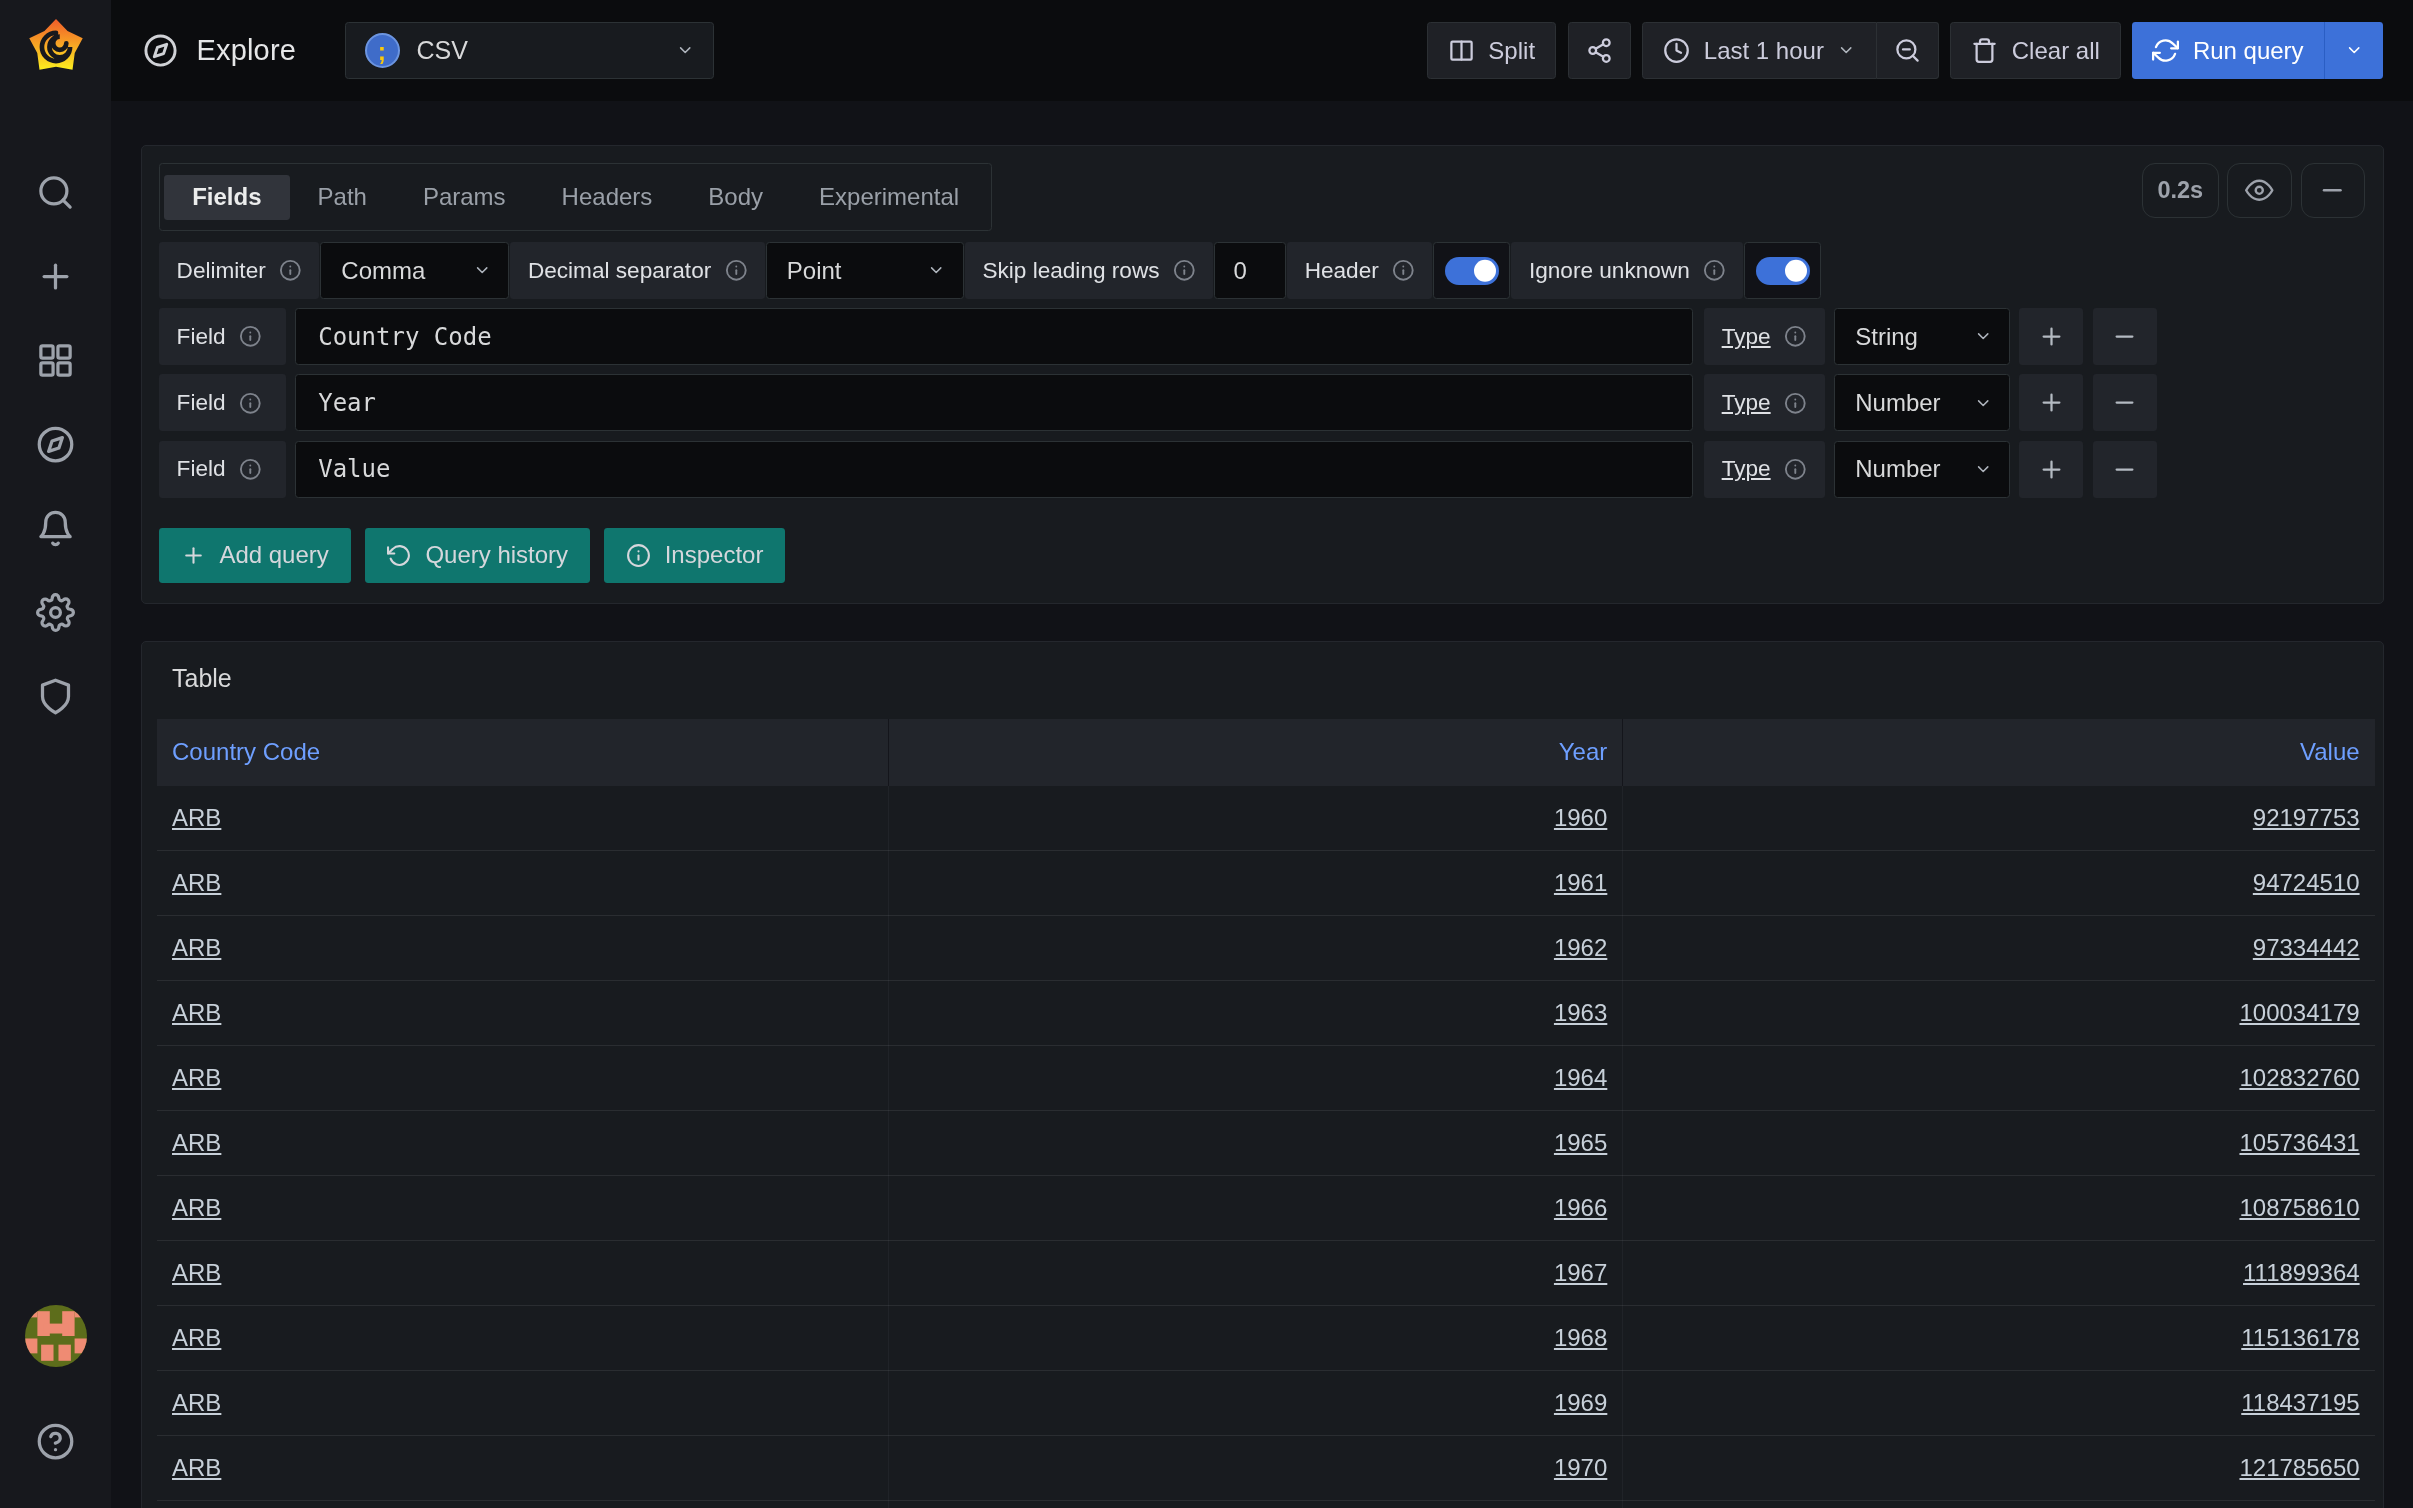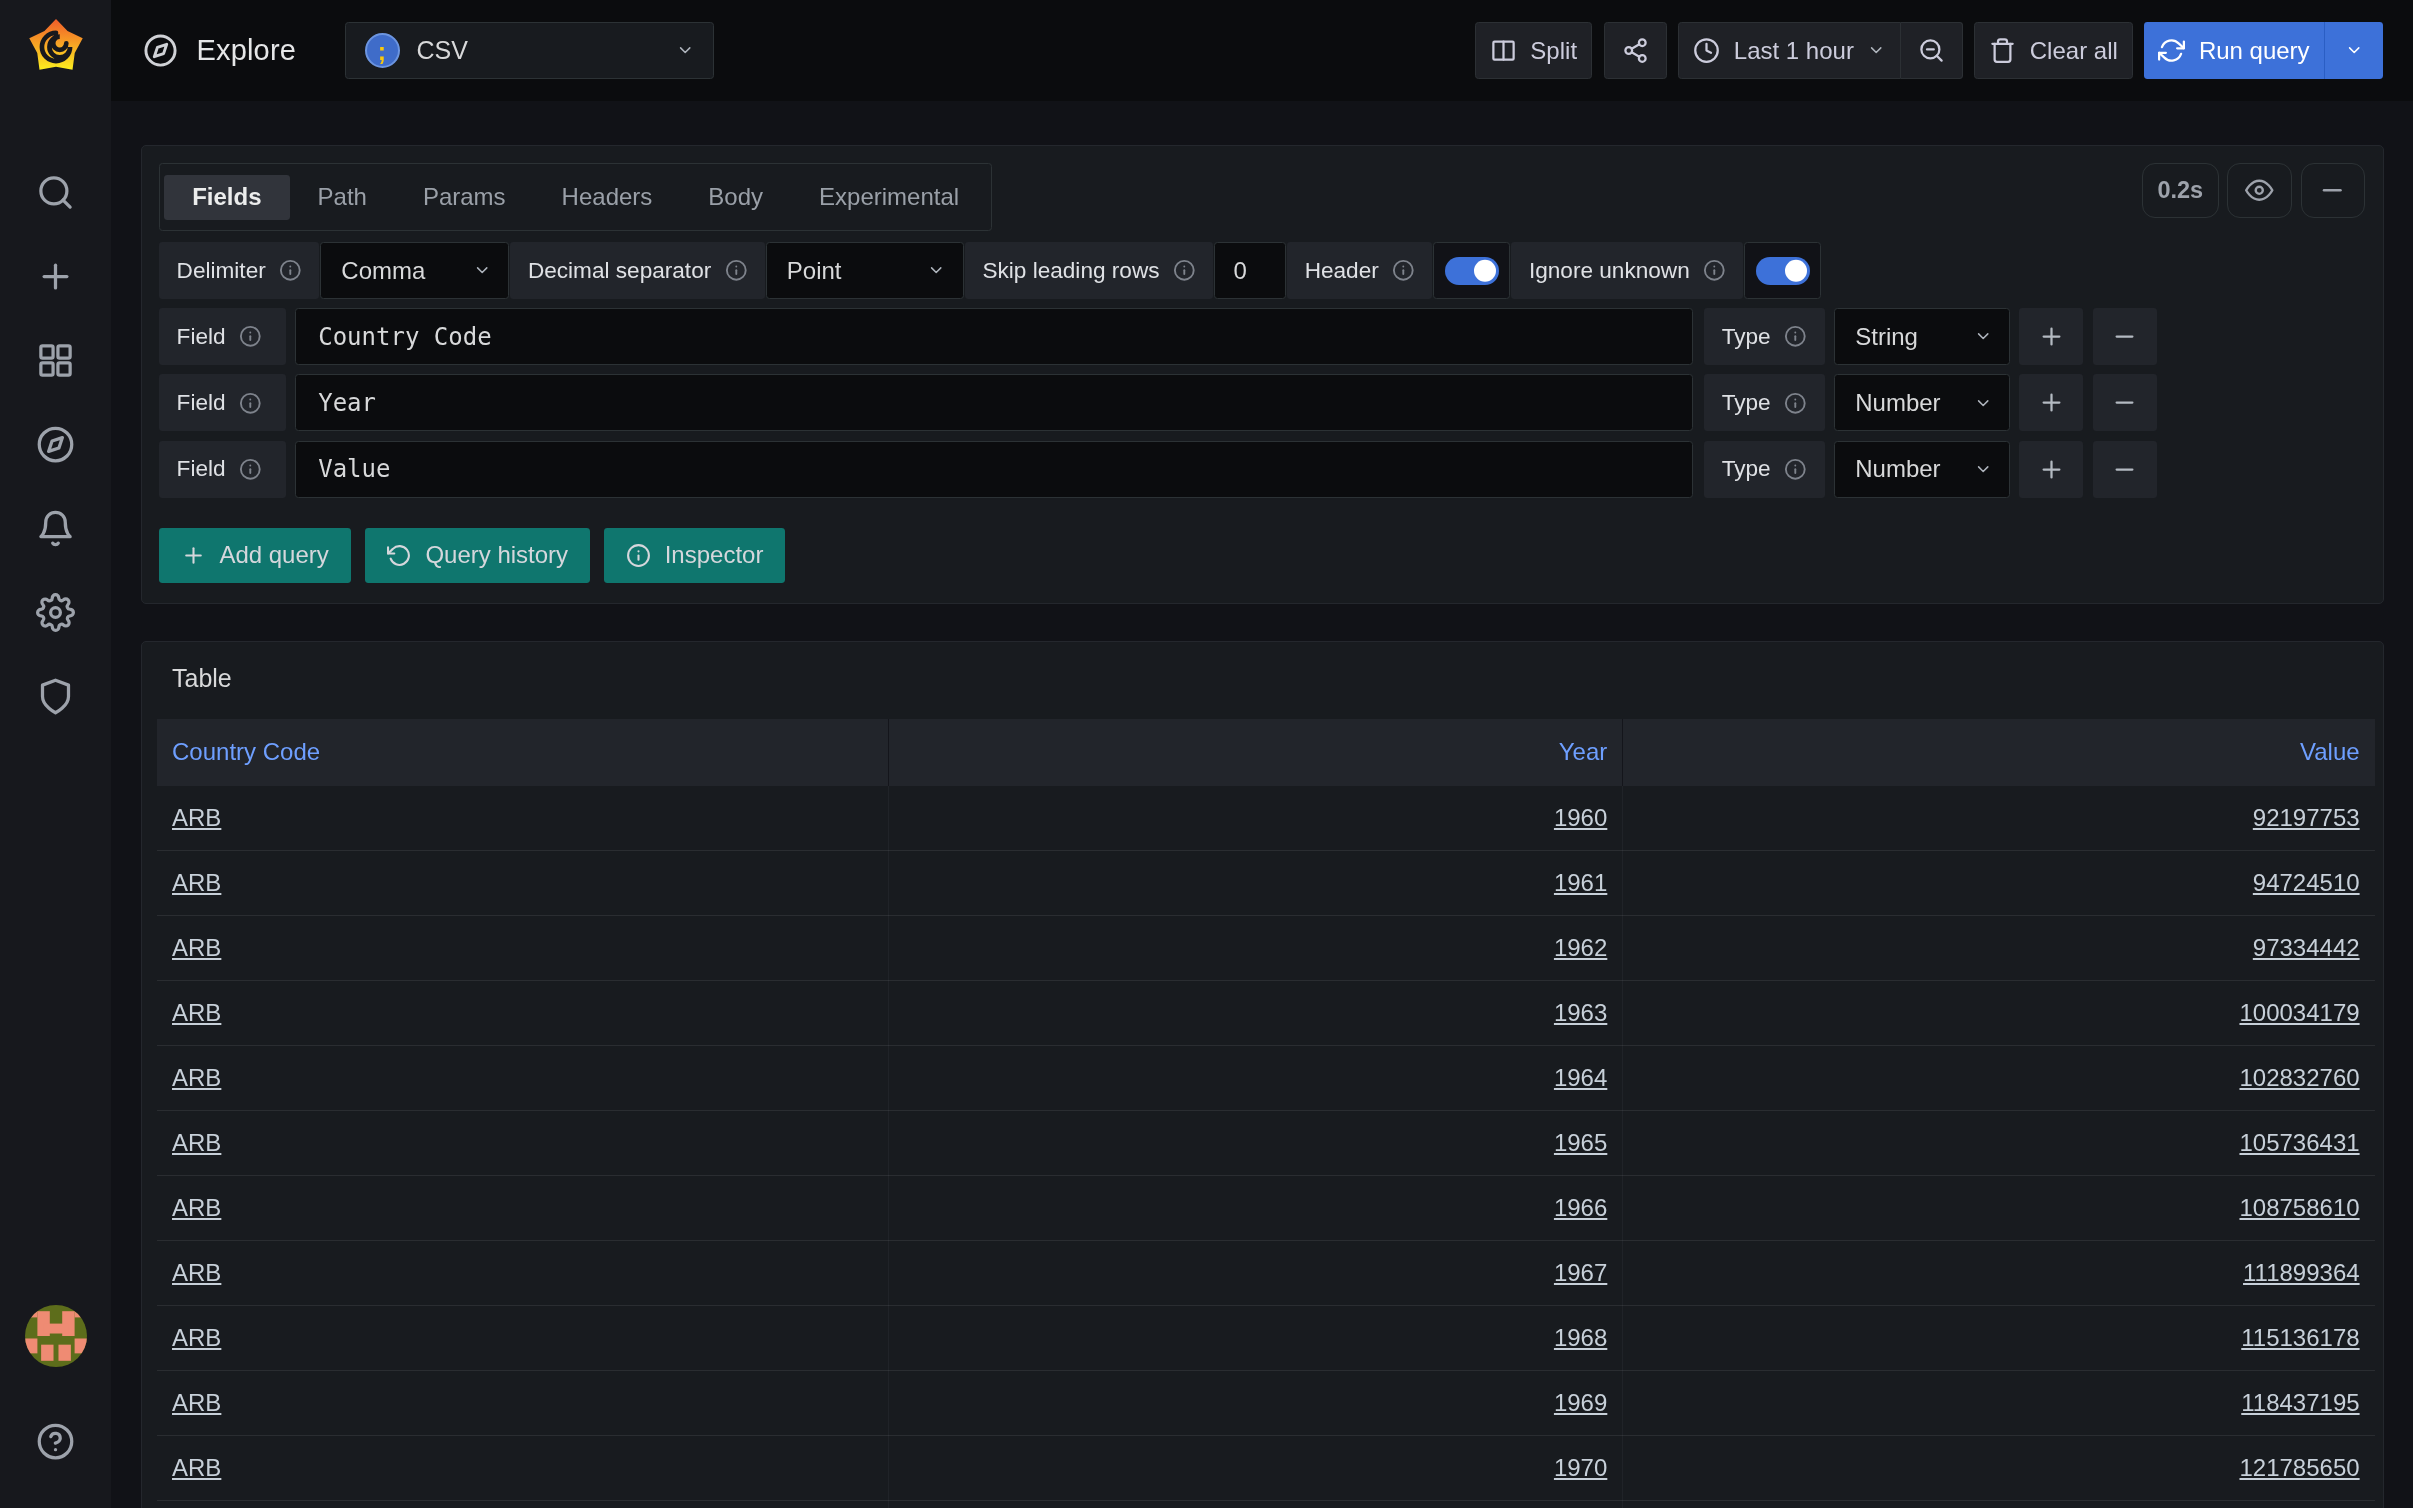--- a/index.html
+++ b/index.html
@@ -28,21 +28,21 @@
   .explore-ic svg { width:35px; height:35px; }
   .page-title { font-size:29px; font-weight:500; color:#e6e7e8; letter-spacing:0.2px; }
   .ds-picker { margin-left:49px; width:369px; height:57px; background:#181b1f; border:0.8px solid #2c3235;
     border-radius:3.4px; display:flex; align-items:center; padding:0 18.4px; cursor:pointer; }
   .ds-logo { width:35px; height:35px; border-radius:50%; background:#3f6cc9; border:2.5px solid #6c95e0;
     color:#fbca0a; font-weight:700; font-size:25px; display:flex; align-items:center; justify-content:center; line-height:0; }
   .ds-name { margin-left:17px; font-size:25px; color:#d8d9da; }
   .ds-caret { margin-left:auto; color:#aeb4bc; }
   .tb-right { margin-left:auto; display:flex; align-items:center; gap:11.7px; }
   .tb-btn { height:57px; background:#1f2126; border:0.8px solid #2c3034; border-radius:3.4px; color:#ccccdc;
-    display:flex; align-items:center; gap:13.4px; padding:0 14px; font-size:24px; font-weight:500; cursor:pointer; }
+    display:flex; align-items:center; gap:13.4px; padding:0 20px; font-size:24px; font-weight:500; cursor:pointer; }
   .tb-btn svg { width:27px; height:27px; }
   .tb-btn.icon-only { padding:0 17px; }
   .group { display:flex; align-items:stretch; }
   .group .tb-btn { border-radius:0; border-left-width:0; }
   .group .tb-btn:first-child { border-radius:3.4px 0 0 3.4px; border-left-width:0.8px; }
   .group .tb-btn:last-child { border-radius:0 3.4px 3.4px 0; }
   .caret-sm { width:18.4px !important; height:18.4px !important; color:#aeb4bc; }
   .run-group .run-btn { background:#3d71d9; border:none; color:#ffffff; font-weight:500; }
   .run-group .run-caret { background:#3d71d9; border:none; border-left:1.7px solid #2a5ec4; color:#fff;
     padding:0 20px; }
@@ -81,21 +81,21 @@
   .switch-box { width:77px; height:57px; background:#111217; border:0.8px solid #2c3235; border-radius:3.4px;
     display:flex; align-items:center; justify-content:center; cursor:pointer; }
   .switch { width:54px; height:28px; border-radius:14.2px; background:#3d71d9; position:relative; display:block; }
   .switch .knob { position:absolute; right:2.5px; top:50%; transform:translateY(-50%); width:22.6px; height:22.6px;
     border-radius:50%; background:#ffffff; }
 
   .field-row { display:flex; gap:9.2px; margin-top:9.2px; align-items:stretch; }
   .field-lbl { width:127px; justify-content:flex-start; }
   .field-input { width:1398px; background:#0b0c0e; border:0.8px solid #2c3235; border-radius:3.4px;
     font-family:"DejaVu Sans Mono","Liberation Mono",monospace; font-size:24px; color:#d8d9da; padding:0 0 0 22px; height:57px; }
-  .type-lbl { width:121px; margin-left:1.7px; }
+  .type-lbl { width:121px; margin-left:1.7px;text-decoration:underline; }
   .sel-type { width:176px; }
   .sq-btn { width:64px; height:57px; background:#22252b; border:none; border-radius:3.4px; color:#b4bac2;
     display:flex; align-items:center; justify-content:center; cursor:pointer; }
   .sq-btn svg { width:27px; height:27px; }
 
   .row-f { display:flex; gap:14.2px; margin-top:30px; }
   .action-btn { height:55px; background:#0f766e; border:none; border-radius:3.4px; color:#d5d7dc; font-size:24px;
     font-weight:500; display:flex; align-items:center; gap:13.4px; padding:0 22px; cursor:pointer; }
   .action-btn svg { width:25px; height:25px; }
 

